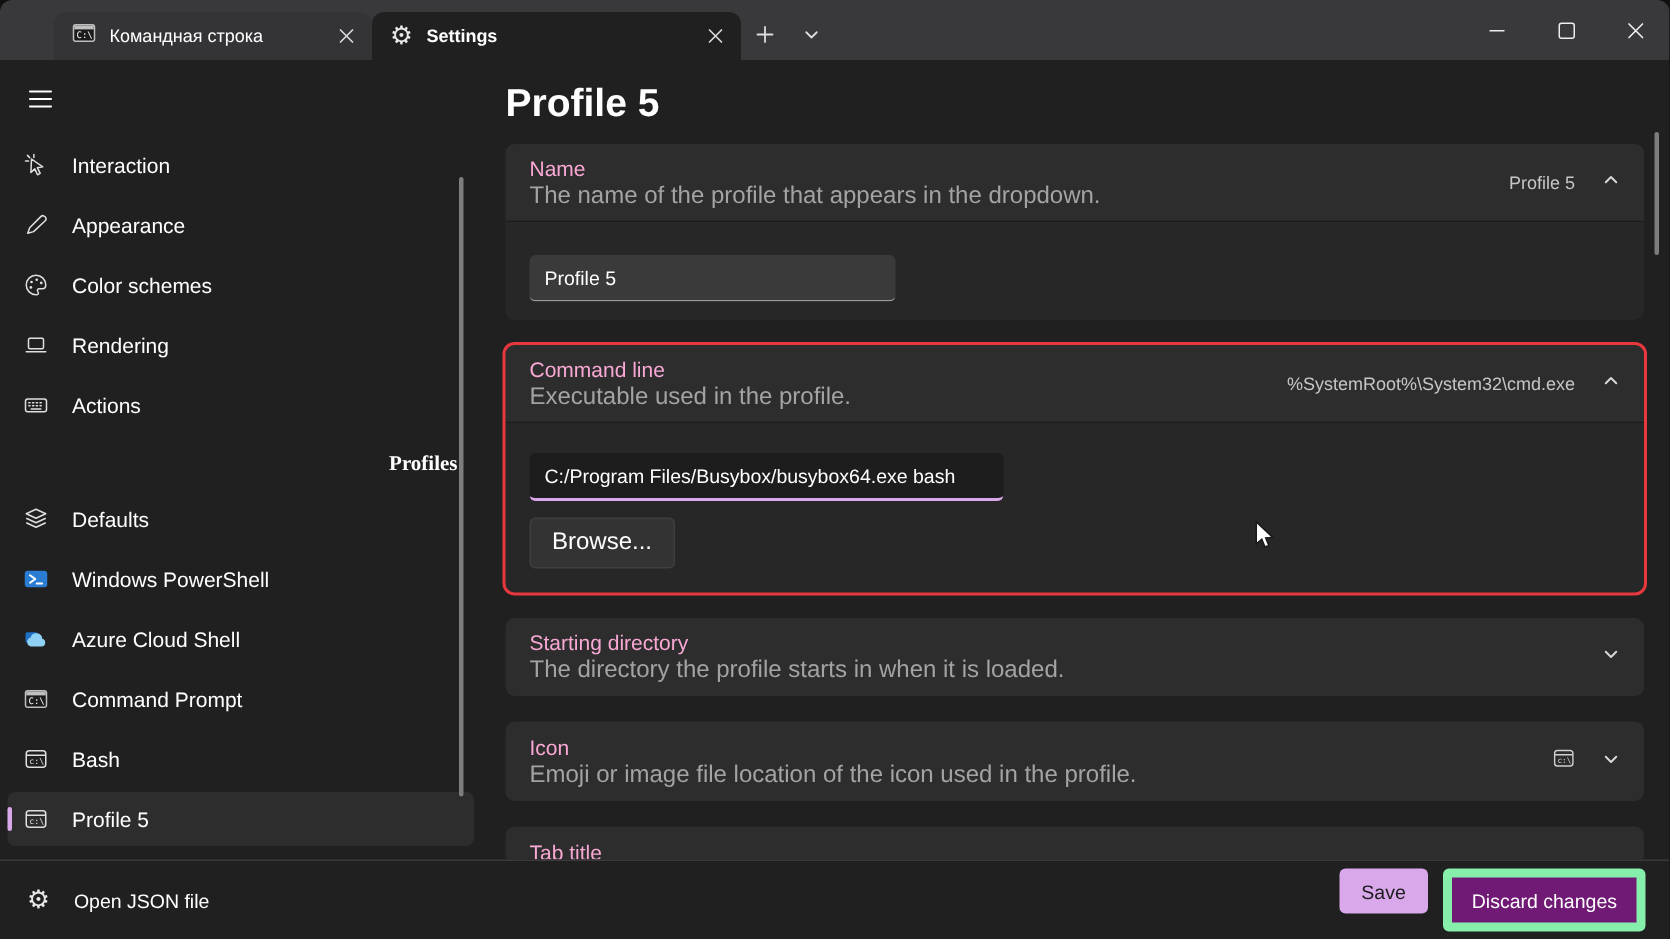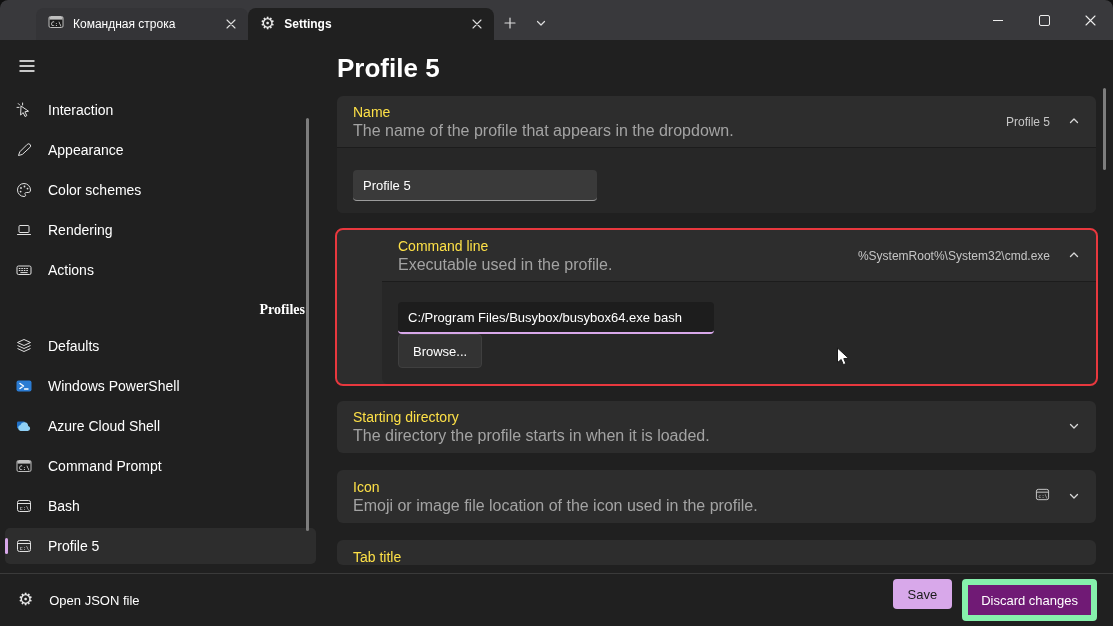--- a/index.html
+++ b/index.html
@@ -31,31 +31,31 @@
   .nav-item .icon16 { width:16px; height:16px; display:flex; align-items:center; justify-content:center; flex:0 0 auto; }
   .nav-item.selected { background:#2d2d2d; }
   .nav-item.selected::before { content:""; position:absolute; left:0; top:10px; width:3px; height:16px; border-radius:2px; background:#d8a8ea; }
   .profiles-header { margin:14px 16px 10px 16px; font-size:14px; font-weight:700; color:#fff;font-family:Liberation Serif, serif; }
   .sb-scroll { position:absolute; top:78px; right:12px; width:3px; height:413px; background:#7d7d7d; border-radius:2px; }
 
   
   .main { position:absolute; top:40px; left:321px; right:0; bottom:53px; padding:0 17px 0 16px; overflow:hidden; }
   .page-title { margin:8px 0; font-size:26px; line-height:40px; font-weight:700; color:#fff; }
   .card { background:#2d2d2d; border-radius:6px; margin-bottom:17px; }
-  .card.highlight { outline:2px solid #e8383e;padding-left:45px; }
+  .card.highlight { outline:2px solid #e8383e; }
   .card-header { display:flex; align-items:center; justify-content:space-between; padding:0 16px; min-height:51px; }
-  .card-title { font-size:14px; color:#fde047; }
+  .card-title { font-size:14px; color:#f9a8d4; }
   .card-desc { font-size:16px; color:#a3a3a3; margin-top:2px; }
   .card-right { display:flex; align-items:center; gap:18px; }
   .card-value { font-size:12px; color:#c6c6c6; white-space:nowrap; }
   .card-body { background:#272727; border-top:1px solid #1c1c1c; border-radius:0 0 6px 6px; padding:22px 16px 12px 16px; }
   .card-body.cl { padding:20px 16px 16px 16px; }
   .textbox { height:30px; background:#3a3a3a; border:none; border-bottom:1px solid #9c9c9c; border-radius:4px; color:#fff; font-size:13px; padding:0 10px; width:224px; font-family:"Liberation Sans",sans-serif; outline:none; display:block; }
   .textbox.focused { background:#1d1d1d; border-bottom:2px solid #d8a8ea; width:296px; }
-  .btn-browse { height:32px; background:#333333; border:1px solid #3f3f3f; border-radius:4px; color:#fff; font-size:13px; padding:0 14px; font-family:"Liberation Sans",sans-serif; display:inline-block; }
+  .btn-browse { margin-top:11px; height:32px; background:#333333; border:1px solid #3f3f3f; border-radius:4px; color:#fff; font-size:16px; padding:0 14px; font-family:"Liberation Sans",sans-serif; display:inline-block; }
   .main-scroll { position:absolute; top:48px; right:7px; width:3px; height:82px; background:#7d7d7d; border-radius:2px; }
   .collapsed-title-only .card-header { min-height:0; padding-top:9px; align-items:flex-start; }
 
   
   .footer { position:absolute; left:0; right:0; bottom:0; height:52px; background:#202020; border-top:1px solid #3a3a3a; display:flex; align-items:center; justify-content:space-between; padding:0 16px; z-index:5; }
   .open-json { display:flex; align-items:center; gap:16px; color:#fff; font-size:13px; height:34px; border-radius:4px; padding:0 2px; }
   .footer-btns { display:flex; gap:10px; }
   .btn-save { background:#d8a8ea; color:#1b1b1b; border:none; border-radius:4px; height:30px; padding:0 15px; font-size:13px; font-family:"Liberation Sans",sans-serif; }
   .btn-discard { background:#701a75; color:#fff; border:6px solid #86efac; border-radius:4px; height:30px; padding:0 13px; font-size:13px; font-family:Liberation Sans, sans-serif; }
 

